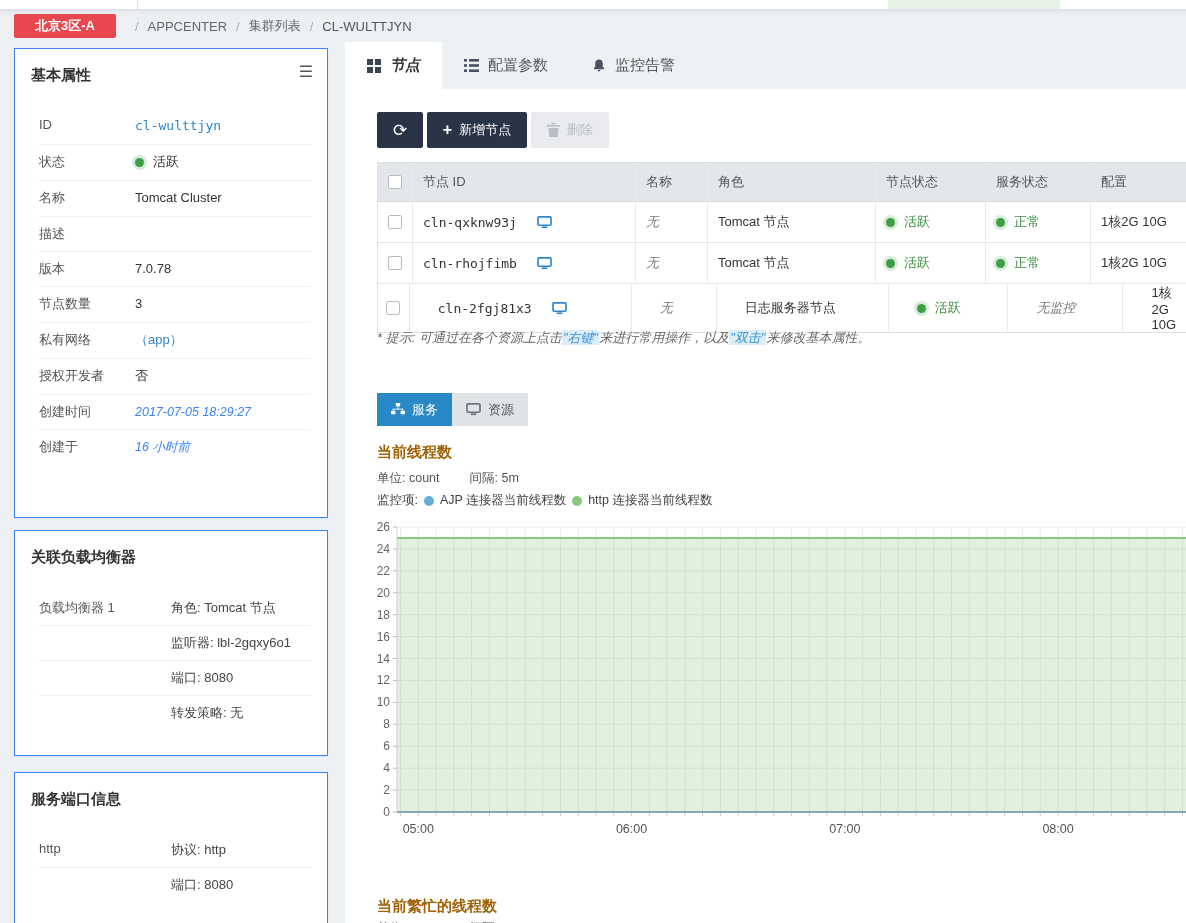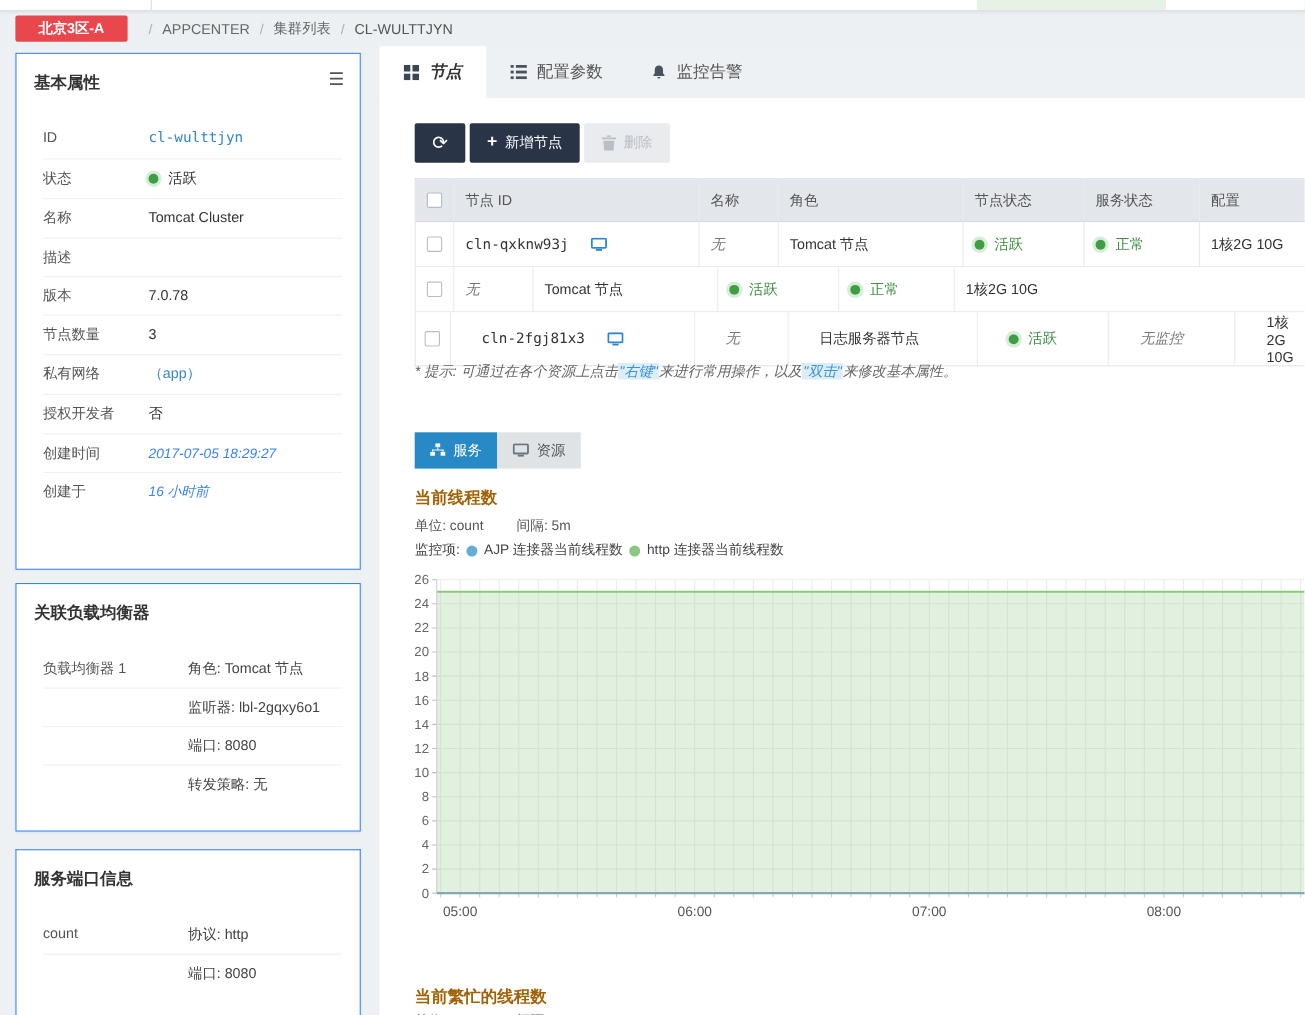--- a/index.html
+++ b/index.html
@@ -184,21 +184,21 @@
       <span class="kv-left"></span>
       <span class="kv-right">转发策略: 无</span>
     </div>
   </div>
 </div>
 
 <div class="card" style="top:772px;height:151px;border-bottom:none;">
   <div class="card-title">服务端口信息</div>
   <div class="props">
     <div class="prow">
-      <span class="kv-left">count</span>
+      <span class="kv-left">http</span>
       <span class="kv-right">协议: http</span>
     </div>
     <div class="prow">
       <span class="kv-left"></span>
       <span class="kv-right">端口: 8080</span>
     </div>
   </div>
 </div>
 
 <div class="tabsbar">
@@ -287,20 +287,27 @@
       <div class="tc c-sstat">
           <span class="status-dot"></span>
           <span class="stat-green">正常</span>
         </div>
       <div class="tc c-conf">1核2G 10G</div>
     </div>
 
     <div class="trow">
       <div class="tc c-check">
           <span class="cbx"></span>
+        </div>
+      <div class="tc c-id">
+          <span class="idtext mono">cln-rhojfimb</span>
+        <svg width="15" height="13" viewBox="0 0 16 14">
+            <rect x="1" y="1" width="14" height="9" rx="1" fill="none" stroke="#2e86d1" stroke-width="1.8"></rect>
+            <rect x="5" y="11.2" width="6" height="1.8" fill="#2e86d1"></rect>
+          </svg>
         </div>
       <div class="tc c-name muted-ital">无</div>
       <div class="tc c-role">Tomcat 节点</div>
       <div class="tc c-nstat">
           <span class="status-dot"></span>
           <span class="stat-green">活跃</span>
         </div>
       <div class="tc c-sstat">
           <span class="status-dot"></span>
           <span class="stat-green">正常</span>

